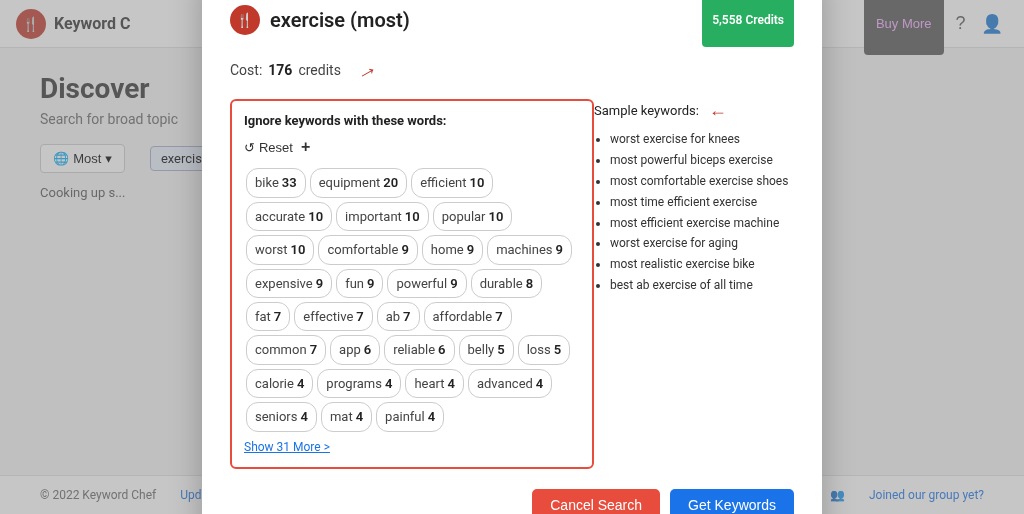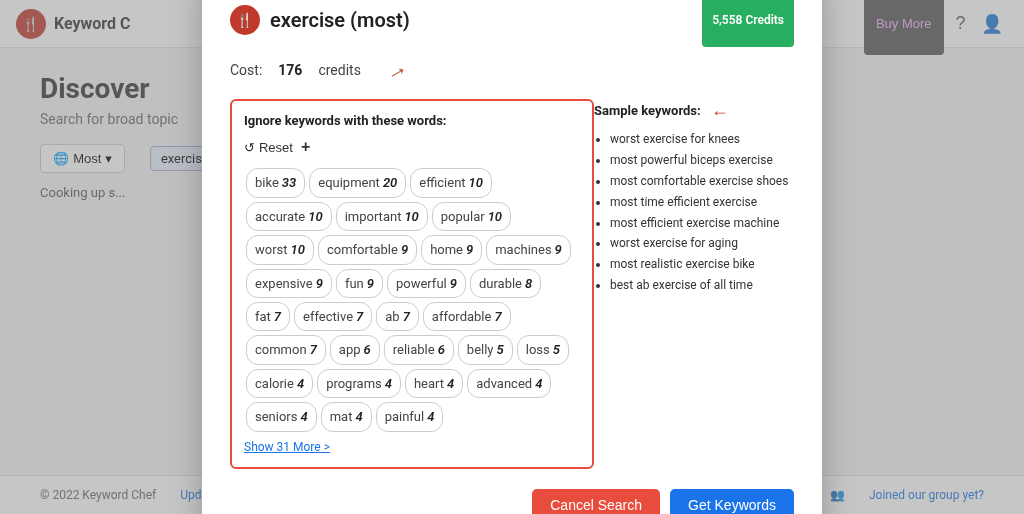--- a/index.html
+++ b/index.html
@@ -203,21 +203,21 @@
       font-size: 12px;
       font-weight: 600;
     }
 
     .modal-cost {
       font-size: 14px;
       color: #444;
       margin-bottom: 16px;
       display: flex;
       align-items: center;
-      gap: 16px;
+      gap: 6px;
     }
 
     .modal-cost strong {
       font-weight: 700;
       color: #222;
     }
 
     .modal-body {
       display: flex;
     }
@@ -281,21 +281,20 @@
 
     .keyword-tag .kw-name {
       font-weight: 400;
       color: #444;
     }
 
     .keyword-tag .kw-count {
       font-weight: 600;
       color: #222;
       margin-left: 3px;
-      font-style: italic;
     }
 
     .tags-area {
       line-height: 1.8;
     }
 
     .show-more-link {
       color: #1a73e8;
       font-size: 12px;
       cursor: pointer;
@@ -304,21 +303,21 @@
     }
 
     
     .sample-panel {
       width: 200px;
       flex-shrink: 0;
     }
 
     .sample-panel-title {
       font-size: 13px;
-      font-weight: 700;
+      font-weight: 400;
       color: #222;
       margin-bottom: 10px;
       display: flex;
       align-items: center;
       gap: 6px;
     }
 
     .sample-list {
       list-style: disc;
       padding-left: 16px;

